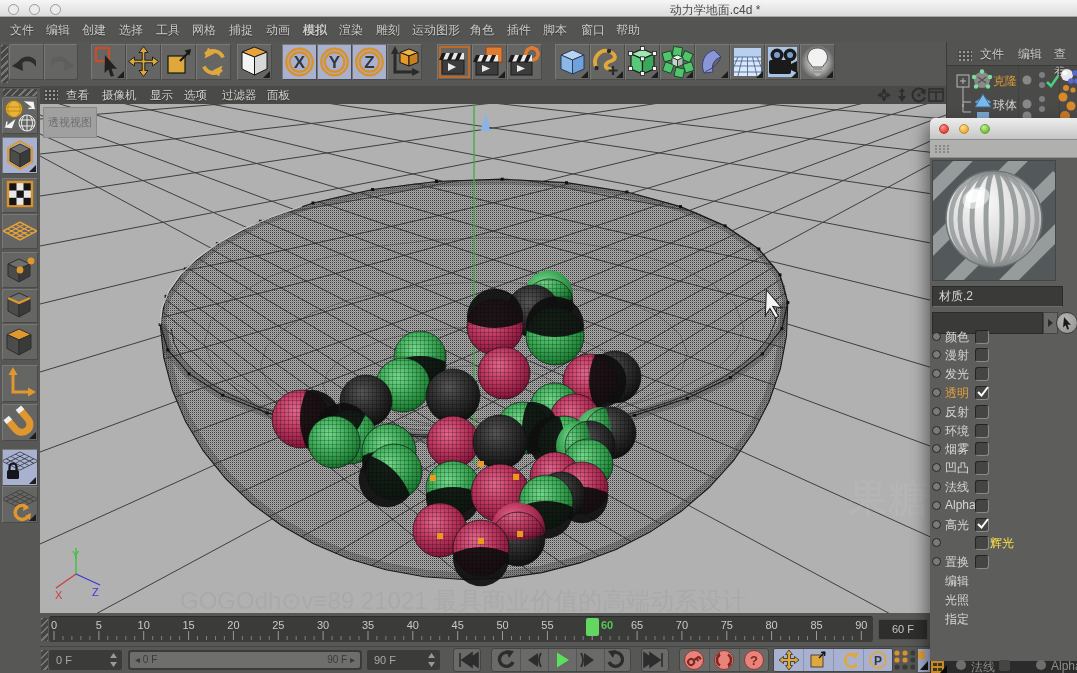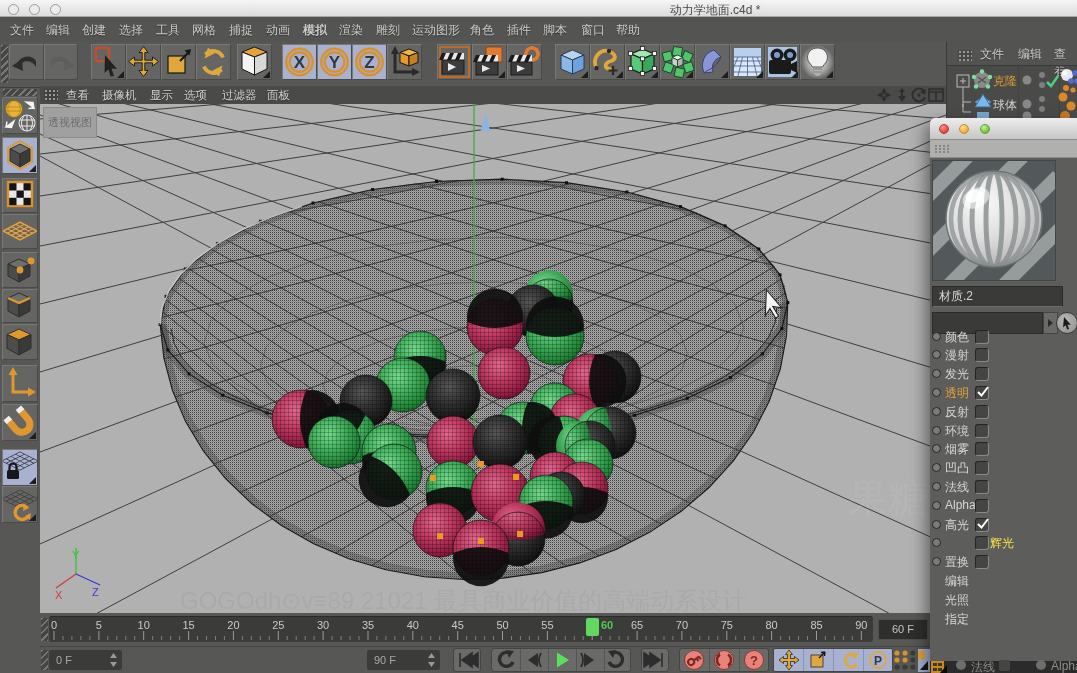--- a/index.html
+++ b/index.html
@@ -935,20 +935,26 @@
 <div id="bbar" class="abs" style="left:40px;top:646px;width:906px;height:24px;background:#575755;border-top:1px solid #454543;box-sizing:border-box;">
   <div class="abs grip" style="left:1px;top:3px;width:7px;height:20px;"></div>
 
   <div class="abs" style="left:9px;top:3px;width:73px;height:20px;background:#3b3b39;border-radius:2px;color:#a8a8a6;font-size:11px;line-height:20px;">
     <span style="margin-left:7px;">0 F</span>
     <svg class="abs" style="right:4px;top:3px;" width="9" height="14" viewBox="0 0 9 14">
         <path d="M4.5 0 L8 5 L1 5 Z M4.5 14 L8 9 L1 9 Z" fill="#9a9a98"></path>
       </svg>
   </div>
 
+  <div class="abs" style="left:88px;top:3px;width:234px;height:20px;background:#3b3b39;border-radius:3px;">
+    <div class="abs" style="left:2px;top:2px;width:230px;height:16px;background:#6e6e6c;border-radius:2px;color:#3a3a38;font-size:10px;line-height:16px;">
+      <span style="position:absolute;left:5px;">◂ 0 F</span>
+      <span style="position:absolute;right:5px;">90 F ▸</span>
+    </div>
+  </div>
 
   <div class="abs" style="left:327px;top:3px;width:73px;height:20px;background:#3b3b39;border-radius:2px;color:#a8a8a6;font-size:11px;line-height:20px;">
     <span style="margin-left:7px;">90 F</span>
     <svg class="abs" style="right:4px;top:3px;" width="9" height="14" viewBox="0 0 9 14">
         <path d="M4.5 0 L8 5 L1 5 Z M4.5 14 L8 9 L1 9 Z" fill="#9a9a98"></path>
       </svg>
   </div>
 
   <div class="abs" style="left:413px;top:1px;width:28px;height:24px;background:#6a6a68;border:1px solid #454543;border-radius:3px;box-sizing:border-box;">
     <svg width="26" height="22" viewBox="0 0 26 22">

